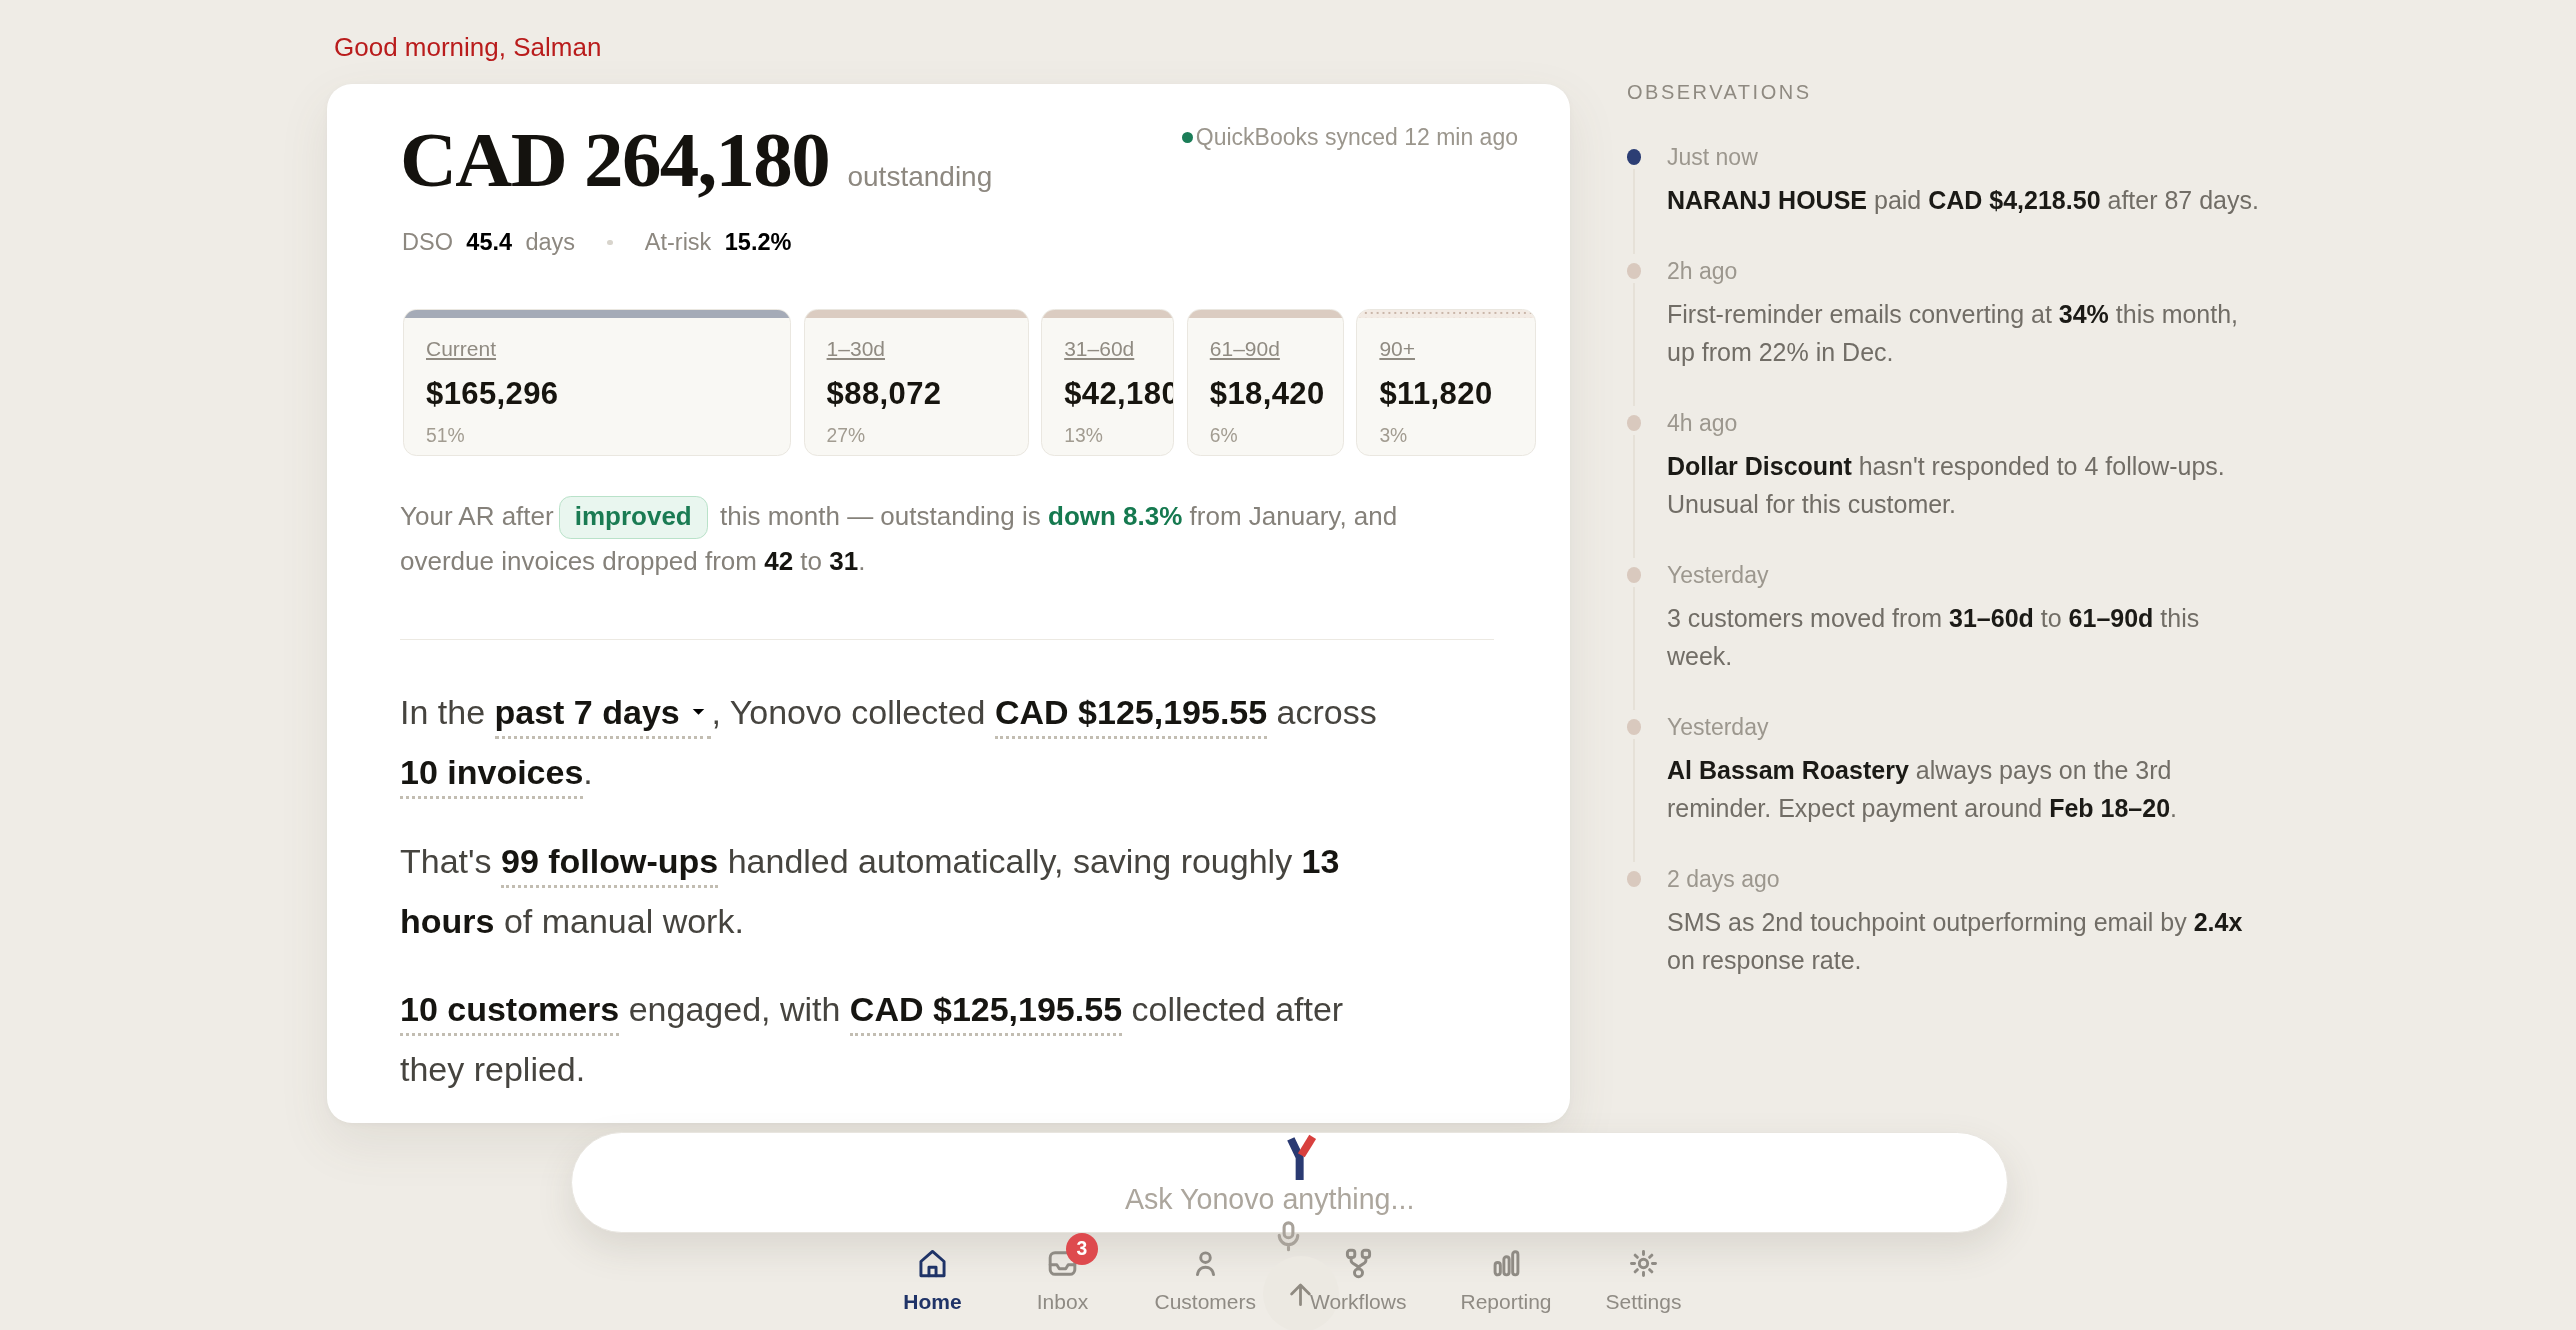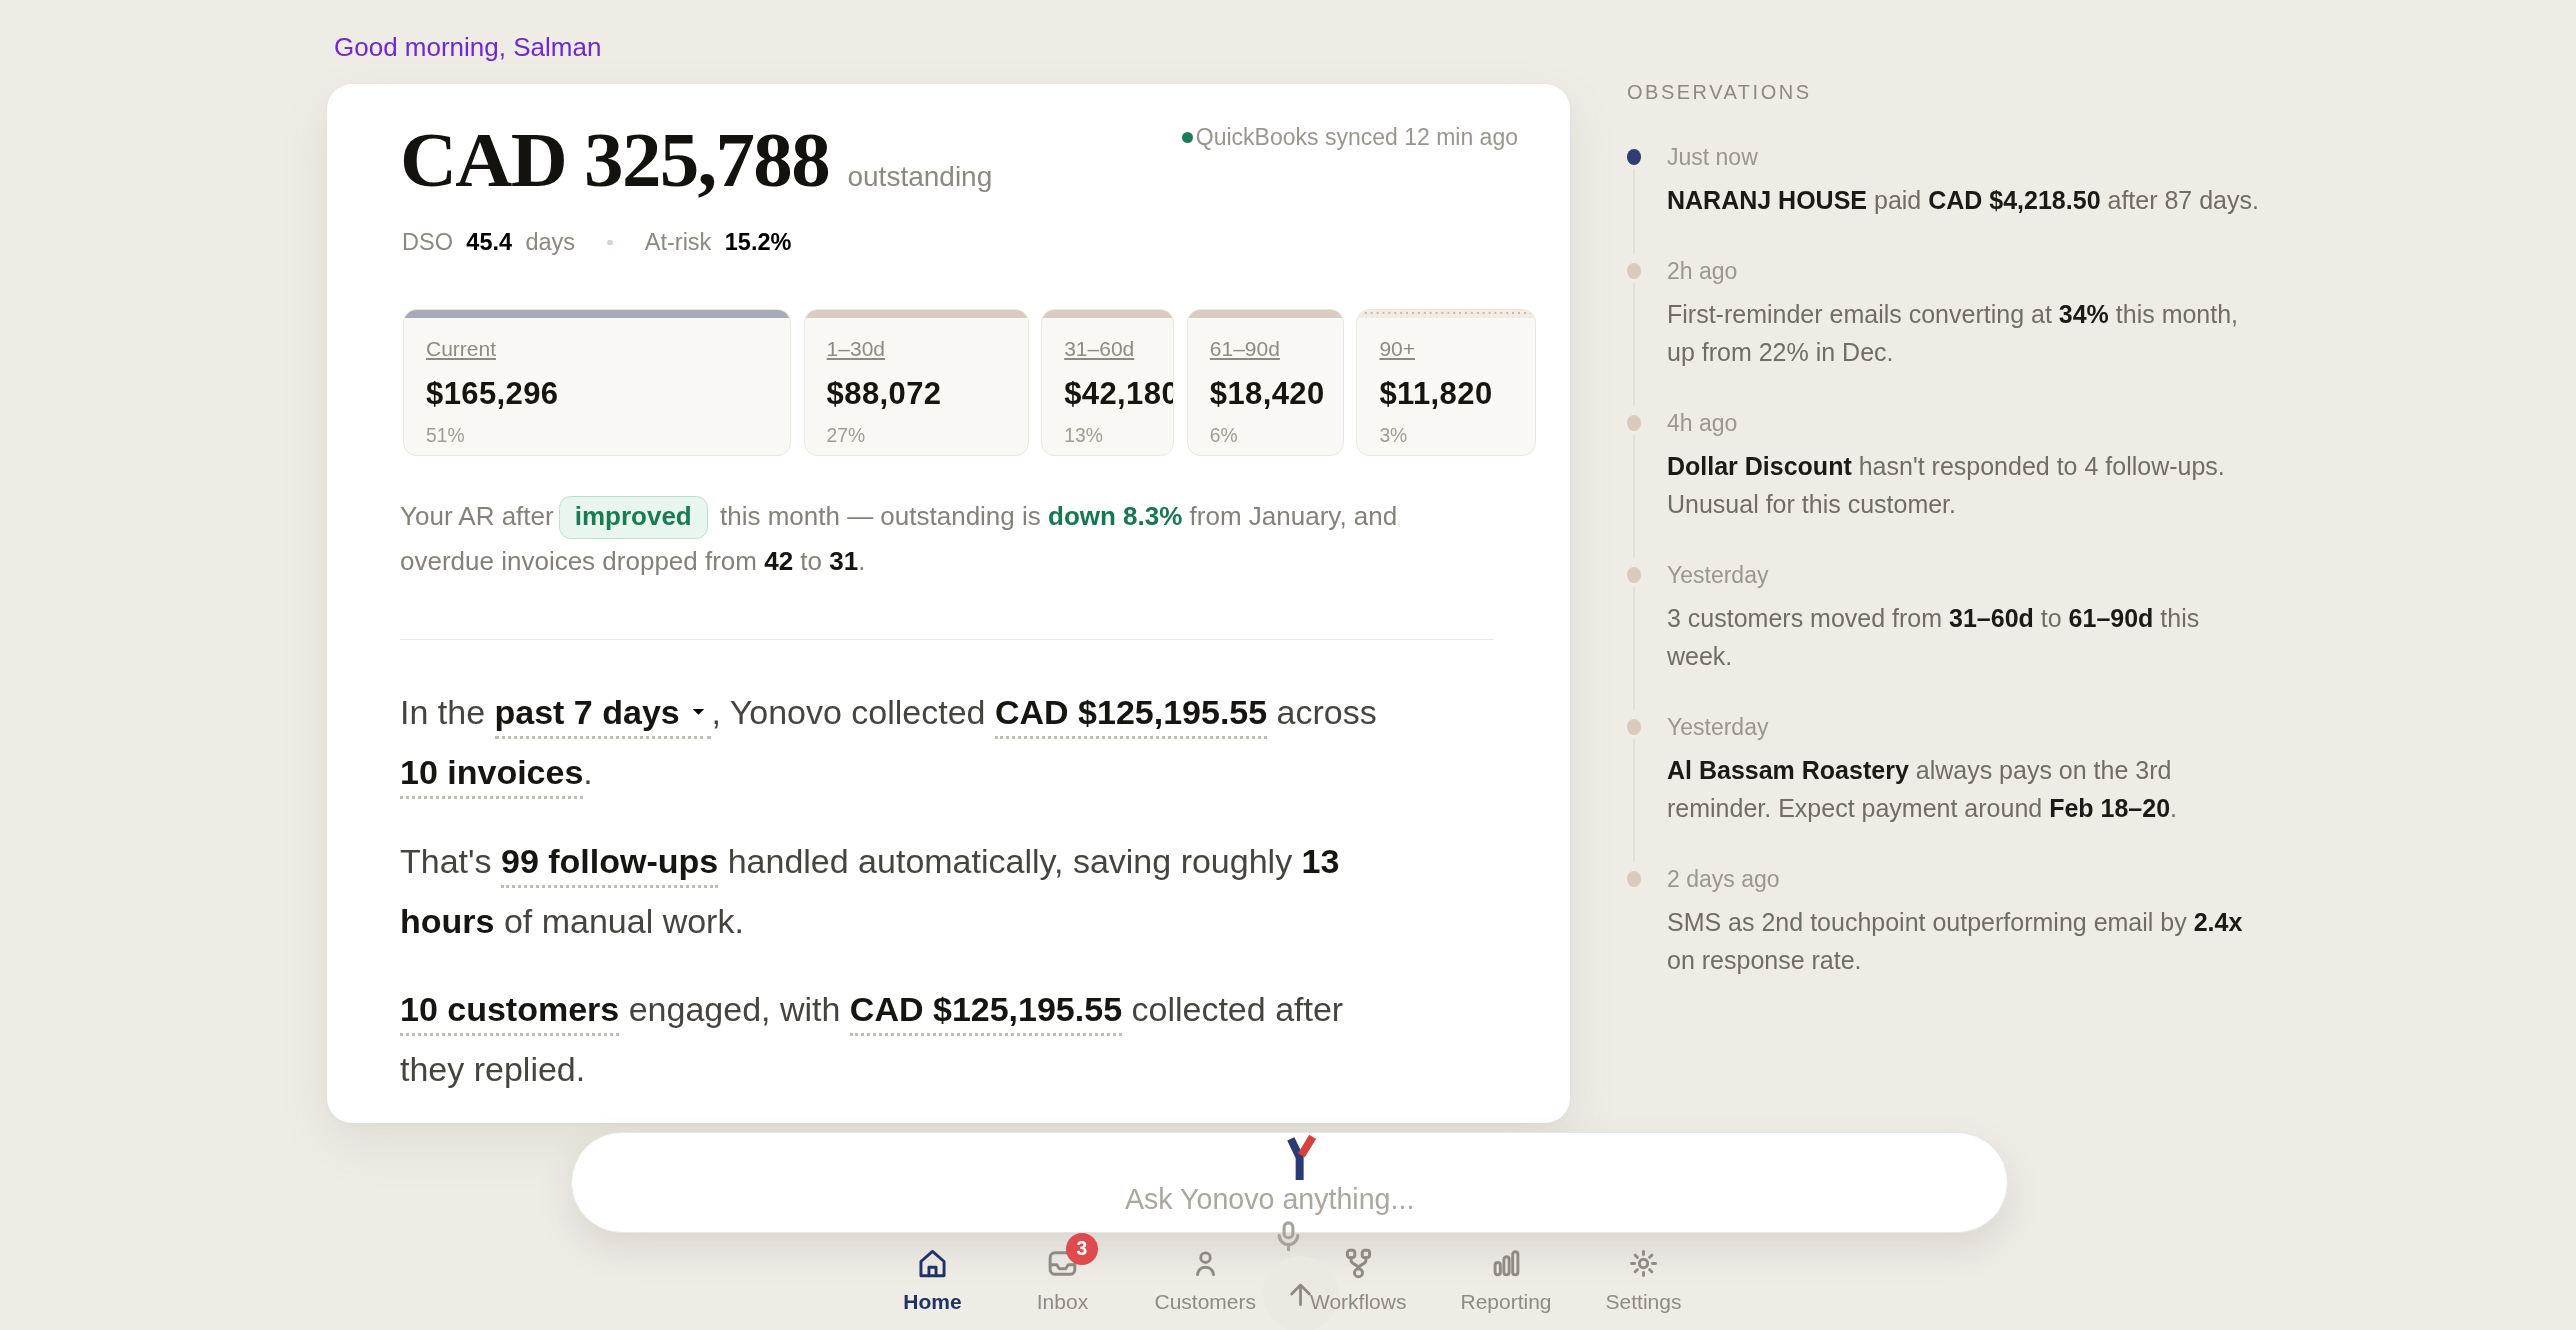--- a/index.html
+++ b/index.html
@@ -1,19 +1,19 @@
 <!DOCTYPE html>
 <html style="font-size:13.4px"><head>
 <meta charset="utf-8">
 <style>
   html,body{margin:0;padding:0;background:#EFECE6;font-family:"Liberation Sans",sans-serif;}
   .stage{position:relative;width:2576px;height:1331px;background:#EFECE6;overflow:hidden;}
 
   
-  .greeting{position:absolute;left:334px;top:32px;font-size:26px;color:#6d28d9;}
+  .greeting{position:absolute;left:334px;top:32px;font-size:26px;color:#b91c1c;}
 
   
   .card{position:absolute;left:327px;top:84px;width:1243px;height:1039px;background:#FFFFFF;
         border-radius:25px;box-shadow:0 20px 50px rgba(100,90,70,.10),0 1.7px 6.7px rgba(0,0,0,.03);}
   .sync{position:absolute;top:40px;right:52px;display:flex;align-items:center;gap:3px;justify-content:space-between;}
   .sync-dot{width:11px;height:11px;border-radius:50%;}
   .sync-label{font-size:23px;color:#9B968D;}
 
   .headline{position:absolute;left:73px;top:28.6px;display:flex;align-items:baseline;gap:18.5px;white-space:nowrap;}
   .headline-amount{font-family:"Liberation Serif",serif;font-weight:700;font-size:79px;letter-spacing:-1.7px;color:#14120E;line-height:1.2;}
@@ -95,21 +95,21 @@
 
   <div class="greeting">Good morning, Salman</div>
 
   <div class="card">
     <div class="sync">
       <span class="sync-dot" id="sync-dot" style="background: rgb(27, 125, 88);"></span>
       <span class="sync-label">QuickBooks synced 12 min ago</span>
     </div>
 
     <div class="headline">
-      <span class="headline-amount">CAD 325,788</span>
+      <span class="headline-amount">CAD 264,180</span>
       <span class="headline-suffix">outstanding</span>
     </div>
 
     <div class="kpis">
       <span>DSO</span>
       <b>45.4</b>
       <span>days</span>
       <span class="kpi-sep"></span>
       <span>At-risk</span>
       <b>15.2%</b>

